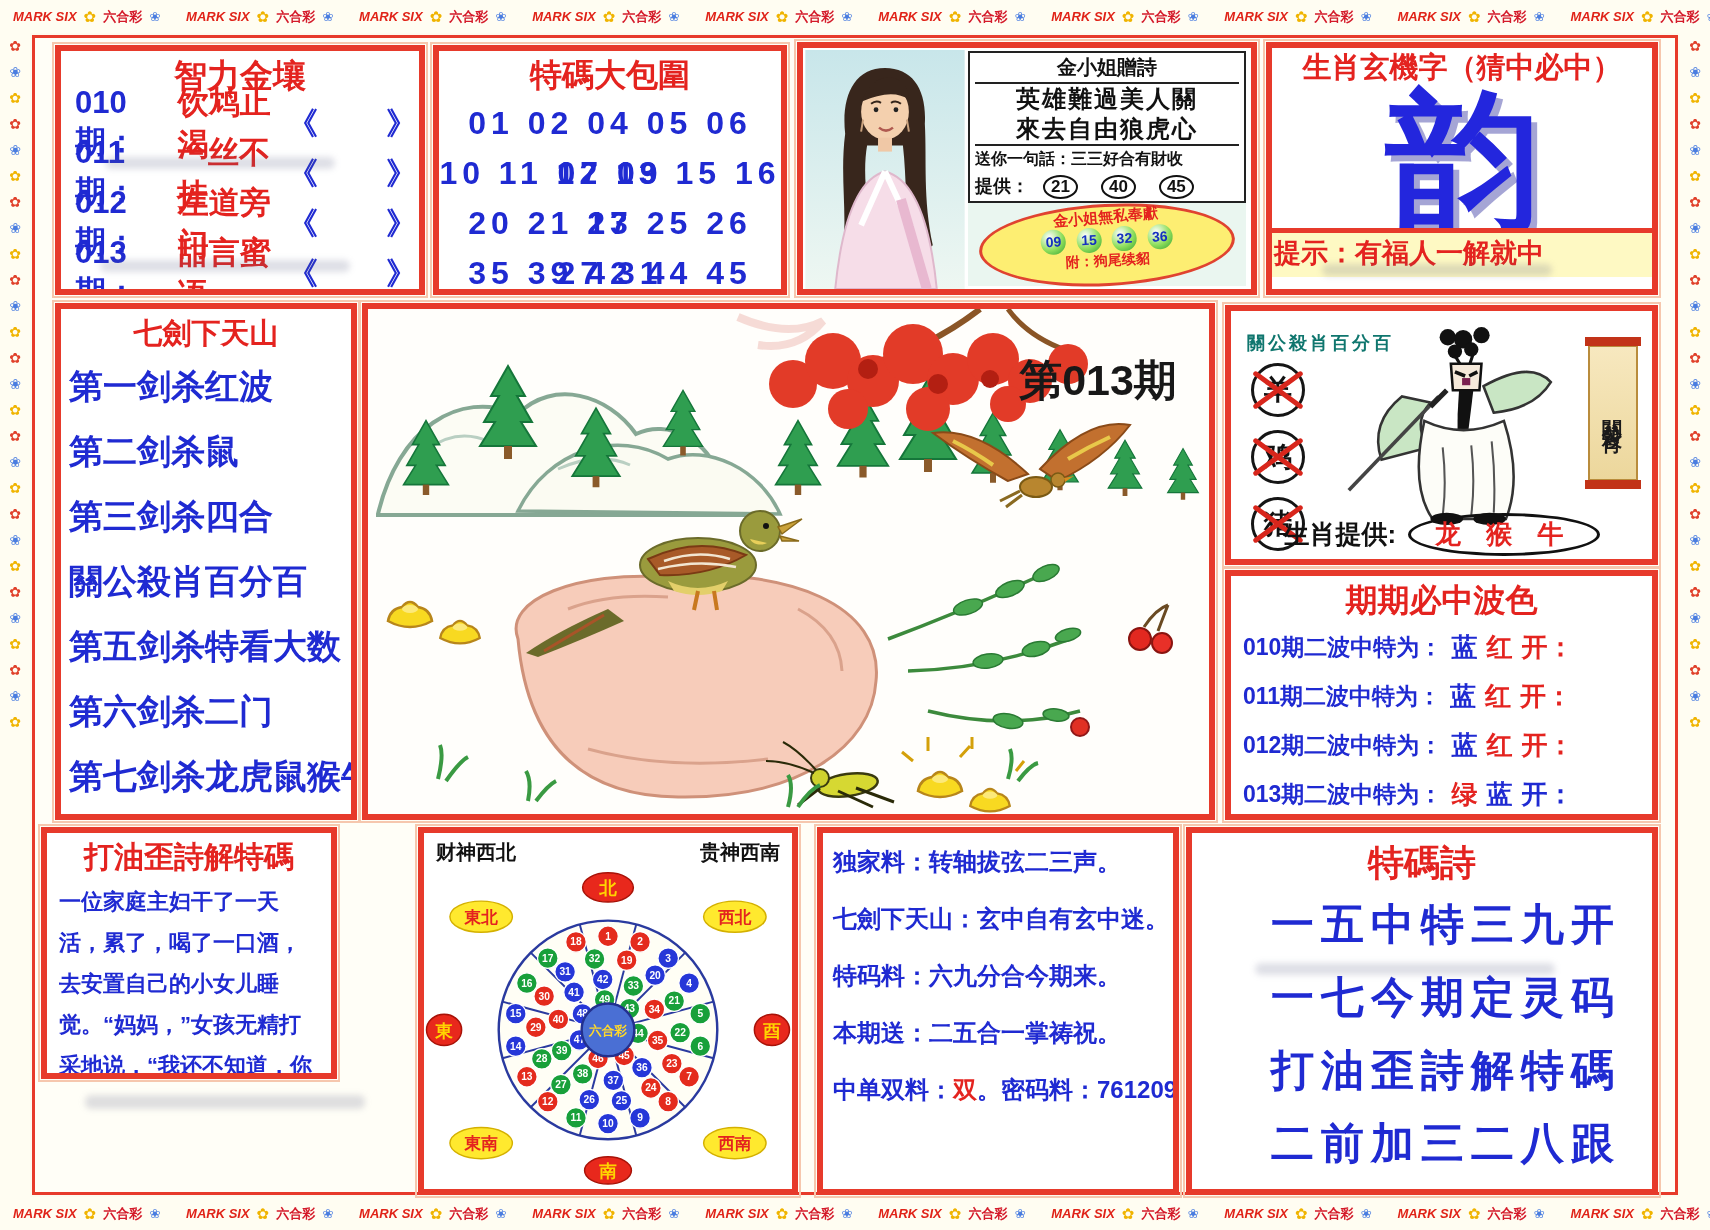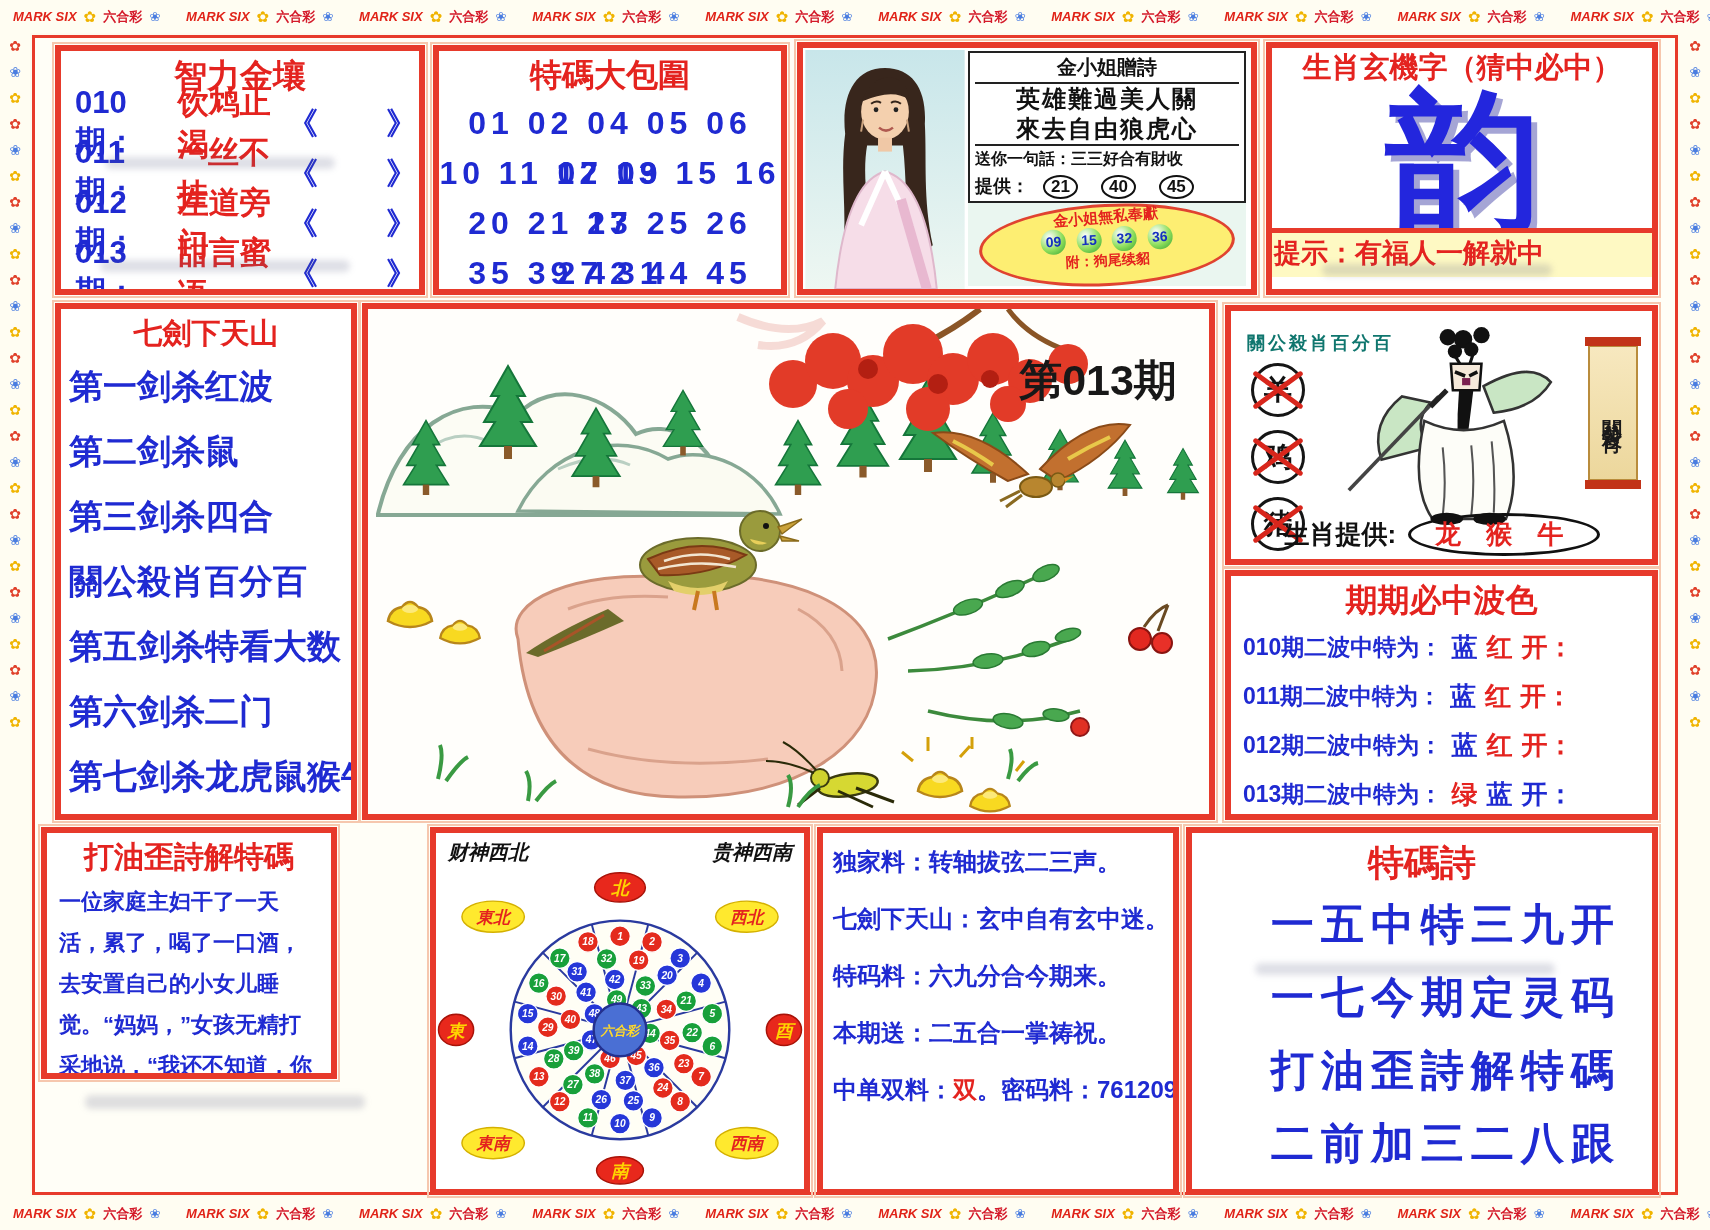--- a/index.html
+++ b/index.html
@@ -116,21 +116,21 @@
   .bolabel{font-size:23px;color:var(--blue);white-space:nowrap;}
   .bc{font-size:26px;margin-left:9px;white-space:nowrap;}
   .c-blue{color:var(--blue);} .c-red{color:var(--red);}
 
   
   #pDayou{left:41px;top:827px;width:296px;height:252px;}
   #pDayou .rt{font-size:30px;padding-top:4px;}
   #dayouBody{color:var(--blue);font-size:22px;line-height:41px;padding:3px 12px 0;}
 
   
-  #pWheel{left:430px;top:827px;width:380px;height:368px;font-style:italic;}
+  #pWheel{left:418px;top:827px;width:380px;height:368px;}
   .wlabels{display:flex;justify-content:space-between;padding:6px 12px 0;font-size:20px;color:#111;}
   #wheelSvg{display:block;margin:0 auto;}
   .hub{fill:#4a6fd4;stroke:#23308f;stroke-width:2.5;}
   .hubtxt{fill:#ffd92a;font-size:13px;font-weight:bold;text-anchor:middle;}
   .dirRed{fill:#e8281c;stroke:#a81208;stroke-width:1.5;}
   .dirYel{fill:#ffe92e;stroke:#d4b000;stroke-width:1.5;}
   .dirTxtY{fill:#ffd400;font-size:18px;font-weight:bold;text-anchor:middle;}
   .dirTxtR{fill:#e4231f;font-size:17px;font-weight:bold;text-anchor:middle;}
   .wheelring{fill:#fffef5;stroke:#2a3a9f;stroke-width:2.5;}
 

